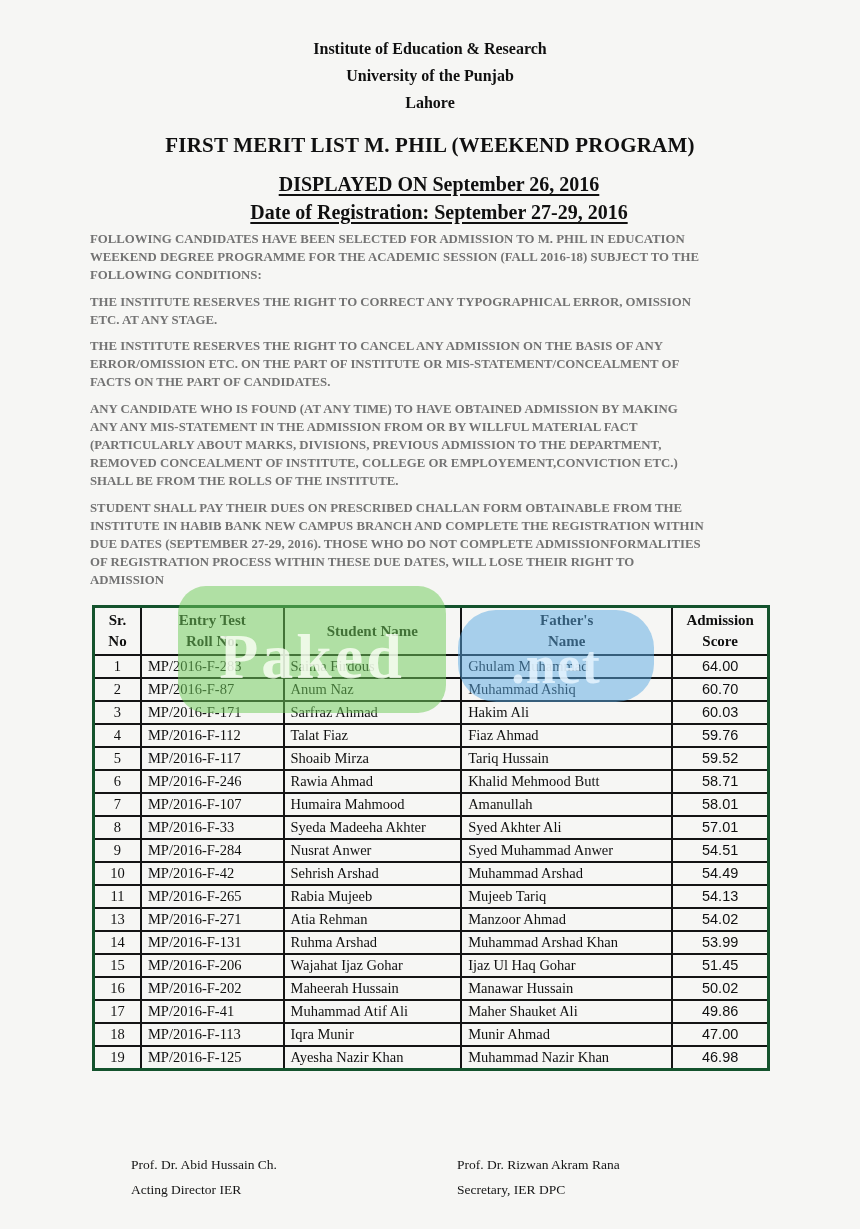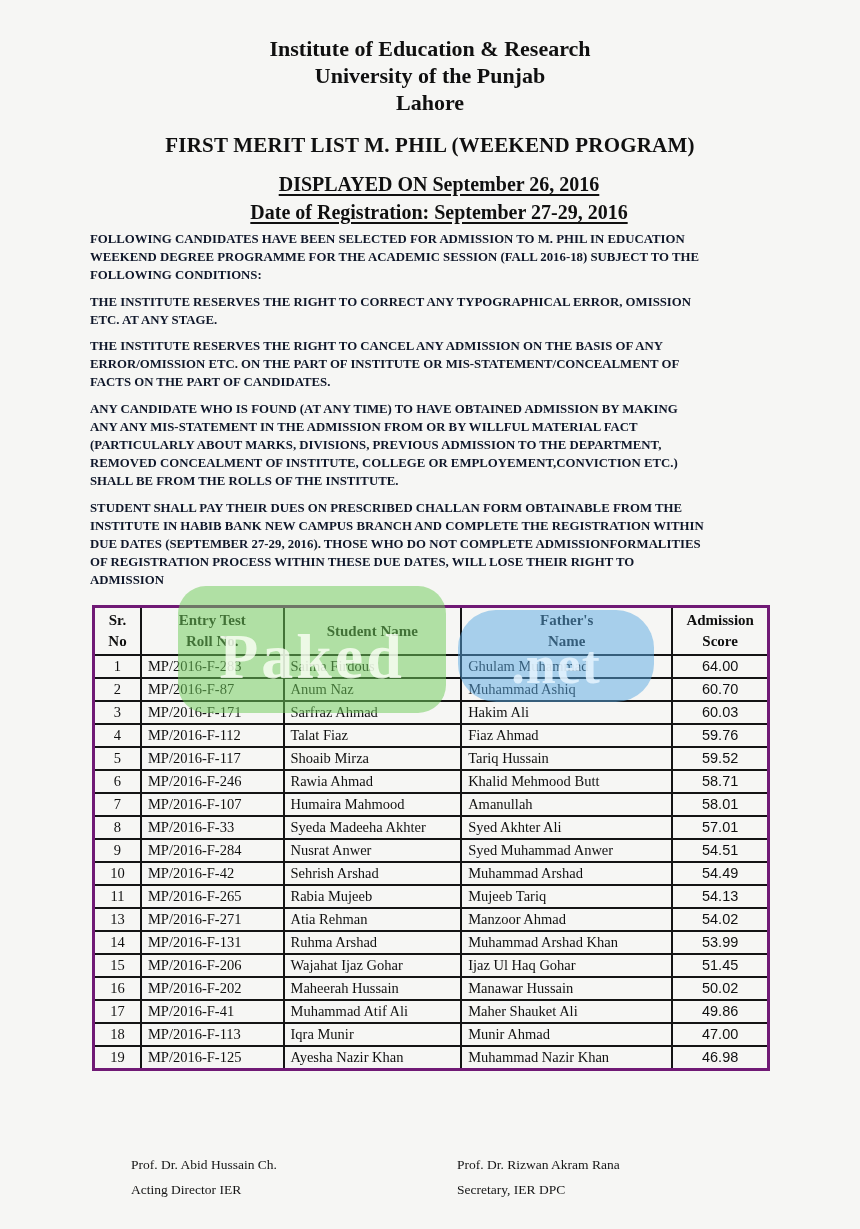--- a/index.html
+++ b/index.html
@@ -5,39 +5,39 @@
   html,body{margin:0;padding:0;}
   body{
     width:860px;height:1229px;
     background:#f6f6f4;
     font-family:"Liberation Serif","DejaVu Serif",serif;
     color:#101010;
     position:relative;
     overflow:hidden;
   }
   .top{ text-align:center; padding-top:35px; }
-  .inst-line{ font-size:22px; font-weight:bold; line-height:27px; }
+  .inst-line{ font-size:16px; font-weight:bold; line-height:27px; }
   .main-title{ font-size:21px; font-weight:bold; line-height:26px; margin-top:16px; letter-spacing:.2px; }
   .date-line{ font-size:20px; font-weight:bold; line-height:28px; text-decoration:underline; text-decoration-thickness:2px; text-underline-offset:3px; }
   .dates{ margin-top:12px;padding-left:18px; }
 
   .conditions{ margin:4px 90px 0 90px; width:680px; }
   .conditions p{
     margin:0 0 8px 0;
     font-size:12.8px; font-weight:bold;
     line-height:18.2px;
     white-space:pre-line;
-    color:#0f172a;
+    color:#737373;
   }
 
   .table-zone{ position:absolute; top:605px; left:92px; width:678px; }
   table.merit{
     border-collapse:collapse;
     width:678px;
-    border:3px solid #701a75;
+    border:3px solid #14532d;
     background:transparent;
   }
   table.merit th, table.merit td{
     border:2px solid #141414;
     padding:1px 6px;
     vertical-align:middle;
   }
   table.merit th{
     font-size:15px; font-weight:bold; text-align:center;
     line-height:21px; height:44px; padding:1px 3px;

